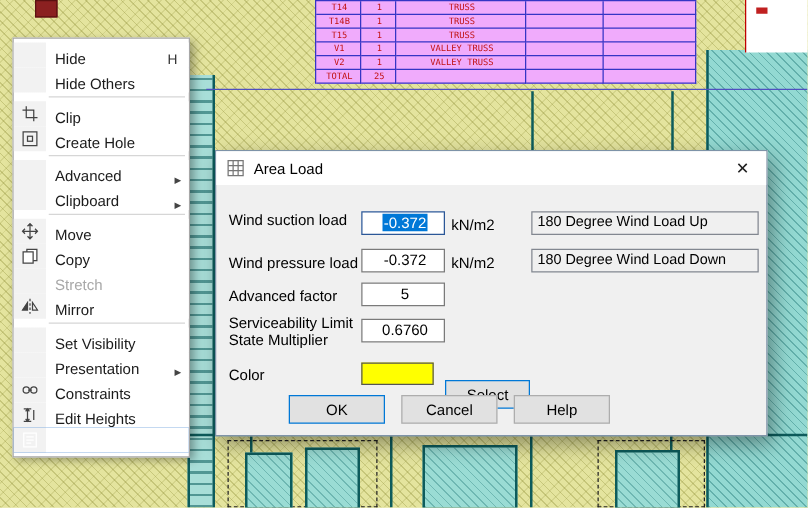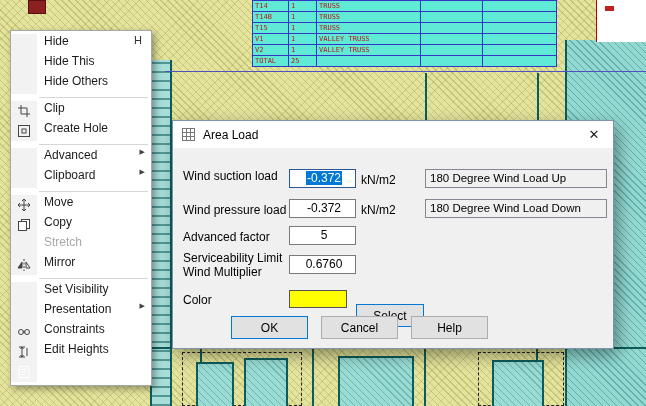--- a/index.html
+++ b/index.html
@@ -16,32 +16,32 @@
   .teal-strip{background-color:#a8ded8;
     background-image:repeating-linear-gradient(0deg, rgba(10,92,92,.55) 0 2px, transparent 2px 9px);
     border-left:2px solid #0d5c5c;border-right:2px solid #0d5c5c;}
   .vline{width:2px;background:#0d5c5c;}
   .hline{height:2px;background:#0d5c5c;}
   .dashed-box{border:1px dashed #222;}
   .solid-box{border:2px solid #0d5c5c;background-color:#9adcd4;
     background-image:repeating-linear-gradient(45deg, rgba(10,100,100,.3) 0 1px, transparent 1px 5px);}
 
   
-  #cad-table{left:252px;top:0;background:#5eead4;display:grid;
+  #cad-table{left:252px;top:0;background:#f0abfc;display:grid;
     grid-template-columns:36px 28px 104px 62px 74px;grid-auto-rows:11px;
     border-top:1px solid #3535c5;border-left:1px solid #3535c5;
-    font-family:"DejaVu Sans Mono",monospace;font-size:7px;line-height:10px;color:#c11212;}
+    font-family:"DejaVu Sans Mono",monospace;font-size:7px;line-height:10px;color:#c11212;text-align:center;}
   #cad-table .cell{border-right:1px solid #3535c5;border-bottom:1px solid #3535c5;
     padding-left:2px;overflow:hidden;white-space:nowrap;}
 
   
   #context-menu{left:10px;top:30px;width:140px;background:#fff;
     border:1px solid #a7a7a7;box-shadow:3px 3px 7px rgba(0,0,0,.35);
     padding:3px 0;list-style:none;margin:0;font-size:12px;color:#1b1b1b;z-index:30;}
-  #context-menu .mi{position:relative;height:20px;display:flex;align-items:flex-start;
+  #context-menu .mi{position:relative;height:20px;display:flex;align-items:flex-end;
     background:linear-gradient(90deg,#f2f2f2 0 26px,#fff 26px);cursor:default;}
   #context-menu .mi .mi-label{margin-left:33px;white-space:nowrap;}
   #context-menu .mi .mi-right{position:absolute;right:9px;font-size:11px;color:#333;}
   #context-menu .mi .mi-arrow{position:absolute;right:6px;font-size:7px;color:#444;}
   #context-menu .mi .mi-icon{position:absolute;left:6px;top:3px;width:14px;height:14px;color:#444;}
   #context-menu .mi.disabled{color:#a8a8a8;}
   #context-menu .mi.selected{color:#fff;}
   #context-menu .mi.selected .mi-icon{color:#fff;}
   #context-menu .sep{height:1px;background:#d6d6d6;margin:3px 3px 3px 28px;}
 
@@ -130,23 +130,20 @@
     <div class="cell"></div>
     <div class="cell"></div>
   </div>
 
   <ul id="context-menu" class="a">
     <li class="mi">
       <span class="mi-label">Hide</span>
       <span class="mi-right">H</span>
     </li>
     <li class="mi">
-      <span class="mi-label">Hide This</span>
-    </li>
-    <li class="mi">
       <span class="mi-label">Hide Others</span>
     </li>
     <li class="sep"></li>
     <li class="mi">
       <span class="mi-icon">
         <svg width="14" height="14" viewBox="0 0 14 14" fill="none" stroke="currentColor">
             <path d="M4 1 V10 H13 M1 4 H10 V13"></path>
           </svg>
       </span>
       <span class="mi-label">Clip</span>
@@ -257,21 +254,21 @@
     <div class="fld-note" style="top:48px;">180 Degree Wind Load Up</div>
 
     <span class="fld-label" style="top:82px;">Wind pressure load</span>
     <div class="fld-input" style="top:78px;">-0.372</div>
     <span class="fld-unit" style="top:82px;">kN/m2</span>
     <div class="fld-note" style="top:78px;">180 Degree Wind Load Down</div>
 
     <span class="fld-label" style="top:109px;">Advanced factor</span>
     <div class="fld-input" style="top:105px;">5</div>
 
-    <span class="fld-label" style="top:130px;width:102px;line-height:14px;">Serviceability Limit Wind Multiplier</span>
+    <span class="fld-label" style="top:130px;width:102px;line-height:14px;">Serviceability Limit State Multiplier</span>
     <div class="fld-input" style="top:134px;">0.6760</div>
 
     <span class="fld-label" style="top:172px;">Color</span>
     <div class="swatch" style="top: 169px; background-color: rgb(255, 255, 0);"></div>
     <div class="btn primary" style="top:183px;left:183px;width:66px;">Select</div>
 
     <div class="btn primary" style="top:195px;left:58px;width:75px;">OK</div>
     <div class="btn" style="top:195px;left:148px;width:75px;">Cancel</div>
     <div class="btn" style="top:195px;left:238px;width:75px;">Help</div>
   </div>

